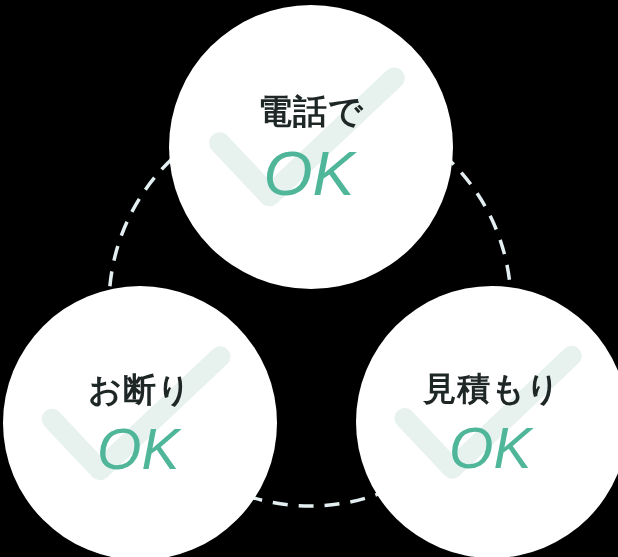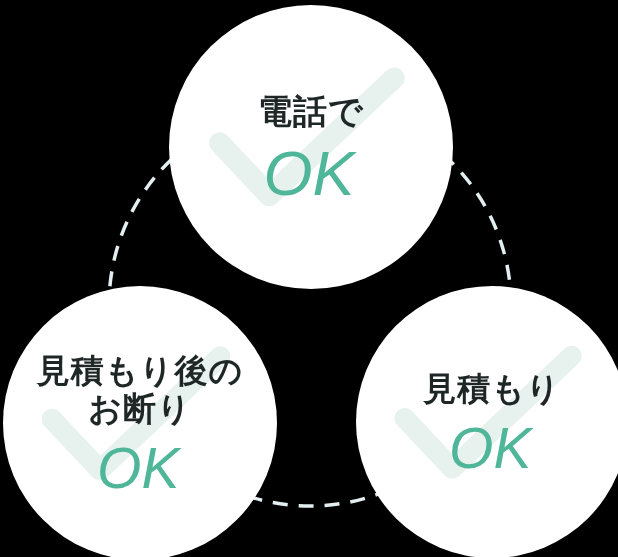--- a/index.html
+++ b/index.html
@@ -104,21 +104,20 @@
       <div class="line">電話で</div>
       <div class="ok">OK</div>
     </div>
   </div>
 
   <div class="circle circle--bl">
     <svg class="check-svg" viewBox="0 0 280 280" preserveAspectRatio="none" aria-hidden="true">
       <polyline points="50,136 99,188 222,72"></polyline>
     </svg>
     <div class="txt">
-      <div class="line">見積もり後の</div>
       <div class="line">お断り</div>
       <div class="ok">OK</div>
     </div>
   </div>
 
   <div class="circle circle--br">
     <svg class="check-svg" viewBox="0 0 280 280" preserveAspectRatio="none" aria-hidden="true">
       <polyline points="50,136 99,188 222,72"></polyline>
     </svg>
     <div class="txt">

